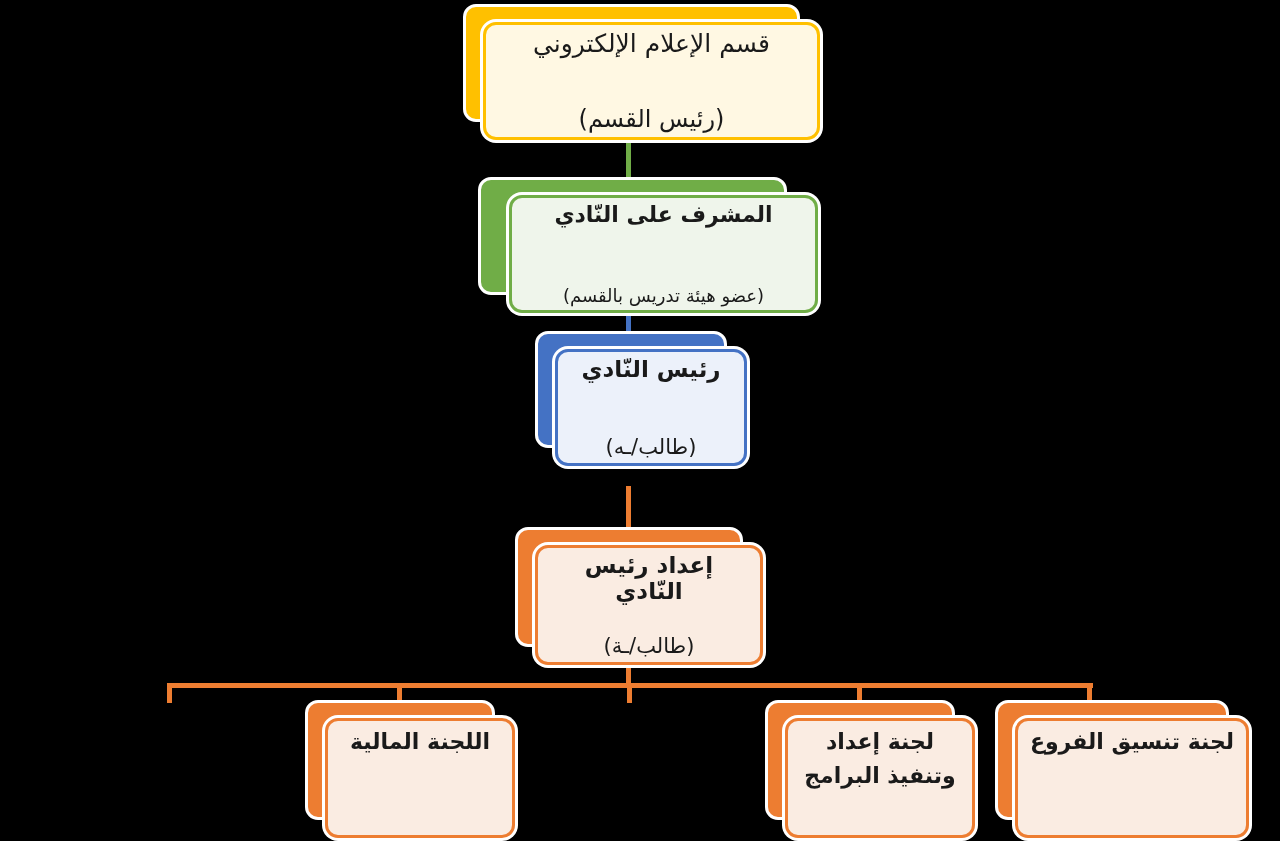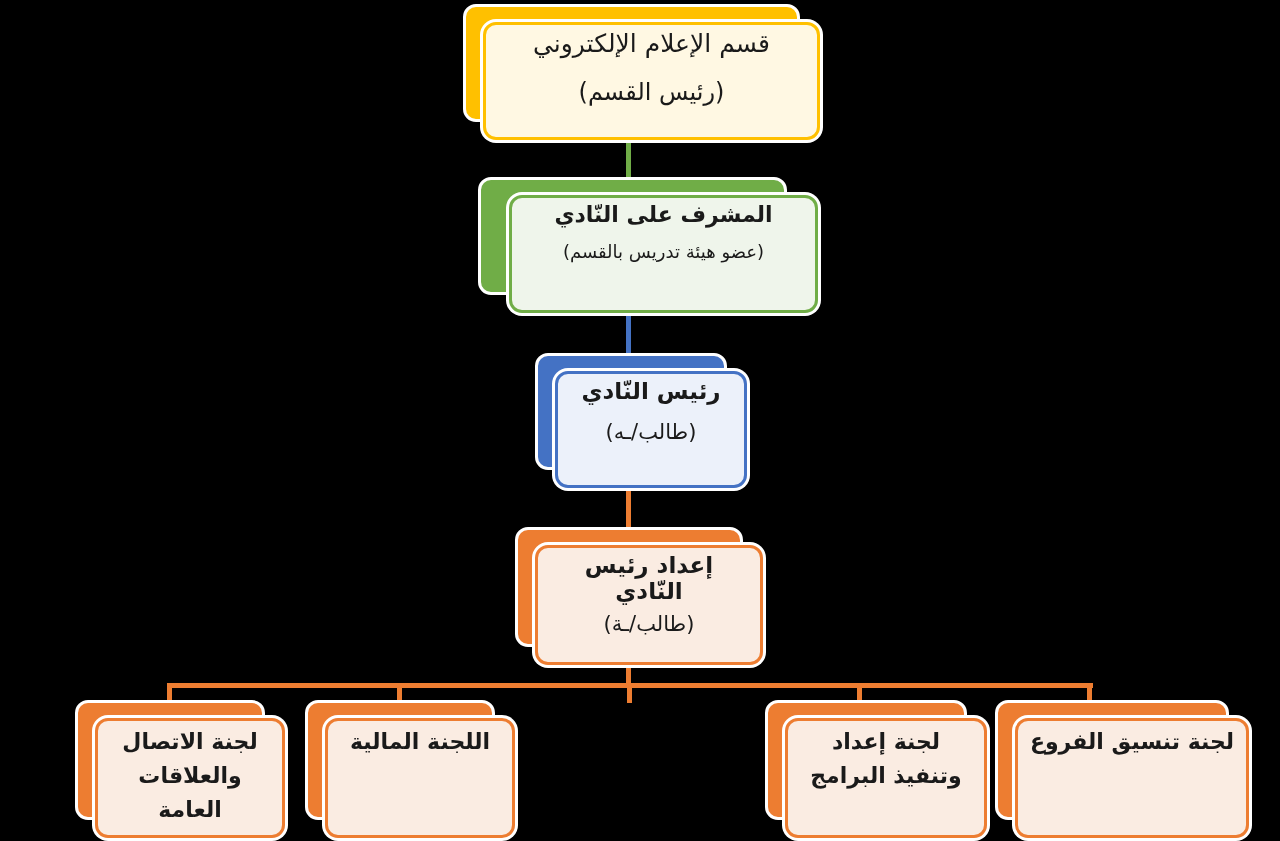--- a/index.html
+++ b/index.html
@@ -51,46 +51,46 @@
     position: absolute;
     left: 20px; top: 18px;
     width: 100%; height: 100%;
     border-radius: 13px;
     box-sizing: border-box;
     border: 3px solid;
     box-shadow: 0 0 0 3px #ffffff;
     display: flex;
     flex-direction: column;
     align-items: center;
-    justify-content: flex-start;
+    justify-content: space-between;
     text-align: center;
     color: #1a1a1a;
     padding: 4px 10px;
   }
 
   .theme-yellow .shadow { background: var(--yellow, #FFC000); }
   .theme-yellow .card   { border-color: var(--yellow, #FFC000); background: var(--yellow-fill, #FFF8E3); }
   .theme-green .shadow  { background: var(--green, #70AD47); }
   .theme-green .card    { border-color: var(--green, #70AD47); background: var(--green-fill, #EFF5EB); margin-left: 11px; }
   .theme-blue .shadow   { background: var(--blue, #4472C4); }
   .theme-blue .card     { border-color: var(--blue, #4472C4); background: var(--blue-fill, #ECF1FA); }
   .theme-orange .shadow { background: var(--orange, #ED7D31); }
   .theme-orange .card   { border-color: var(--orange, #ED7D31); background: var(--orange-fill, #FAECE2); }
 
   
   #node-department { left: 463px; top: 4px;   width: 337px; height: 118px; }
   #node-supervisor { left: 478px; top: 177px; width: 309px; height: 118px; }
-  #node-president  { left: 535px; top: 353px; width: 192px; height: 117px; }
+  #node-president  { left: 535px; top: 331px; width: 192px; height: 117px; }
   #node-vice       { left: 515px; top: 527px; width: 228px; height: 120px; }
 
   .committee { width: 190px; height: 120px; top: 700px; }
   #node-committee-1 { left: 75px; }
   #node-committee-2 { left: 305px; }
   #node-committee-3 { left: 535px; }
-  #node-committee-4 { left: 765px; padding-left: 12px; }
+  #node-committee-4 { left: 765px; }
   #node-committee-5 { left: 995px; padding-left: 44px; }
 
   
   .title    { font-weight: bold; }
   #node-department .title    { font-weight: normal; font-size: 25px; margin-bottom: 20px; }
   #node-department .subtitle { font-size: 24px; }
   #node-supervisor .title    { font-size: 22px; margin-bottom: 14px; }
   #node-supervisor .subtitle { font-size: 18px; }
   #node-president .title     { font-size: 23px; margin-bottom: 16px; }
   #node-president .subtitle  { font-size: 21px; }
@@ -139,26 +139,20 @@
   </div>
 
   <div class="node theme-orange" id="node-vice">
     <div class="shadow"></div>
     <div class="card">
       <div class="title">إعداد رئيس النّادي</div>
       <div class="subtitle">(طالب/ـة)</div>
     </div>
   </div>
 
-  <div class="node theme-orange committee" id="node-committee-1">
-    <div class="shadow"></div>
-    <div class="card">
-      <div class="label">لجنة الاتصال والعلاقات العامة</div>
-    </div>
-  </div>
 
   <div class="node theme-orange committee" id="node-committee-2">
     <div class="shadow"></div>
     <div class="card">
       <div class="label">اللجنة المالية</div>
     </div>
   </div>
 
 
   <div class="node theme-orange committee" id="node-committee-4">

